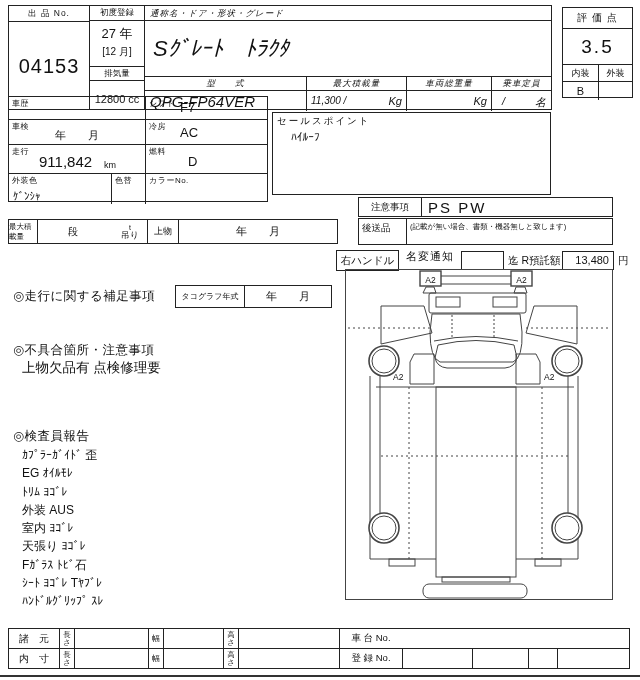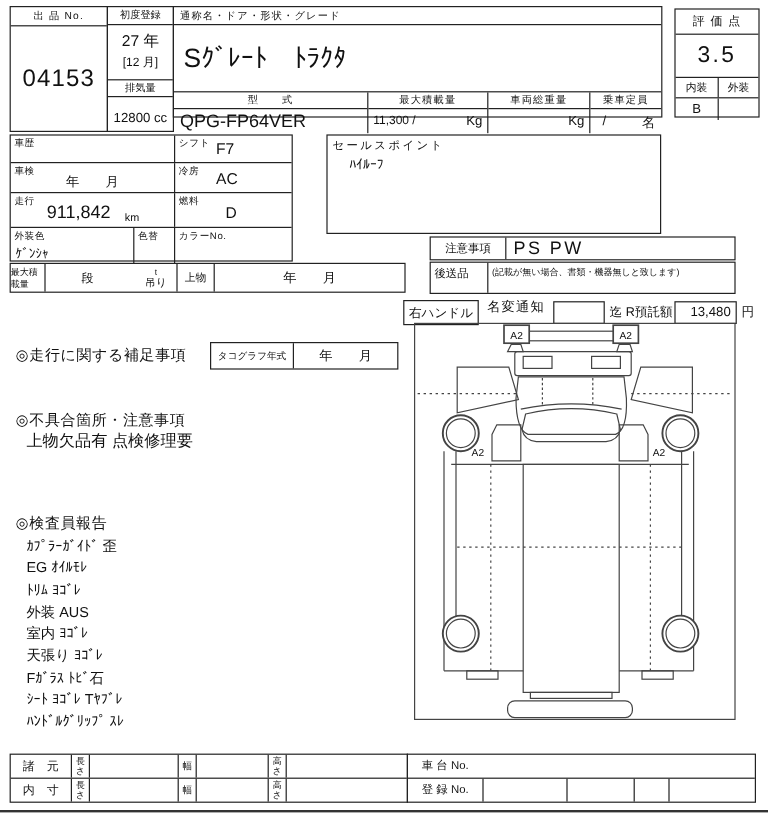--- a/index.html
+++ b/index.html
@@ -37,21 +37,21 @@
   <div class="abs bd" style="left:89px;top:5px;width:56px;height:105px;">
     <div class="hdrcell" style="height:14px;letter-spacing:0;">初度登録</div>
     <div class="bb" style="height:41px;padding-top:4px;text-align:center;">
       <div style="font-size:13px;">27 年</div>
       <div style="font-size:10px;margin-top:2px;">[12 月]</div>
     </div>
     <div class="hdrcell" style="height:13px;letter-spacing:0;">排気量</div>
     <div class="center" style="height:35px;font-size:11px;">12800 cc</div>
   </div>
 
-  <div class="abs bd" style="left:144px;top:5px;width:408px;height:93px;">
+  <div class="abs bd" style="left:144px;top:5px;width:408px;height:105px;font-style:italic;">
     <div class="bb" style="height:14px;font-size:8.5px;line-height:14px;padding-left:5px;letter-spacing:1px;">通称名・ドア・形状・グレード</div>
     <div class="bb name-big" style="height:55px;line-height:55px;padding-left:8px;">Sｸﾞﾚｰﾄ　ﾄﾗｸﾀ</div>
     <div class="row" style="height:34px;">
       <div class="cell" style="width:161px;">
         <div class="hdrcell" style="height:13px;">型　　式</div>
         <div class="model-val" style="padding:2px 0 0 5px;">QPG-FP64VER</div>
       </div>
       <div class="cell bl" style="width:100px;">
         <div class="hdrcell" style="height:13px;">最大積載量</div>
         <div class="row" style="justify-content:space-between;padding:4px 4px 0 4px;text-align:right;">
@@ -79,21 +79,21 @@
     <div class="row bb" style="height:16px;">
       <div class="center" style="width:35px;font-size:9px;border-right:1px solid #222;">内装</div>
       <div class="center" style="flex:1;font-size:9px;">外装</div>
     </div>
     <div class="row" style="height:18px;">
       <div class="center" style="width:35px;font-size:11px;border-right:1px solid #222;">B</div>
       <div class="center" style="flex:1;font-size:11px;"></div>
     </div>
   </div>
 
-  <div class="abs bd" style="left:8px;top:112px;width:236px;height:106px;">
+  <div class="abs bd" style="left:8px;top:96px;width:260px;height:106px;">
     <div class="row bb" style="height:22px;">
       <div class="cell" style="width:136px;">
         <span class="mini">車歴</span>
       </div>
       <div class="cell bl" style="flex:1;">
         <span class="mini">シフト</span>
         <span style="position:absolute;left:34px;top:3px;font-size:13px;">F7</span>
       </div>
     </div>
     <div class="row bb" style="height:24px;">

